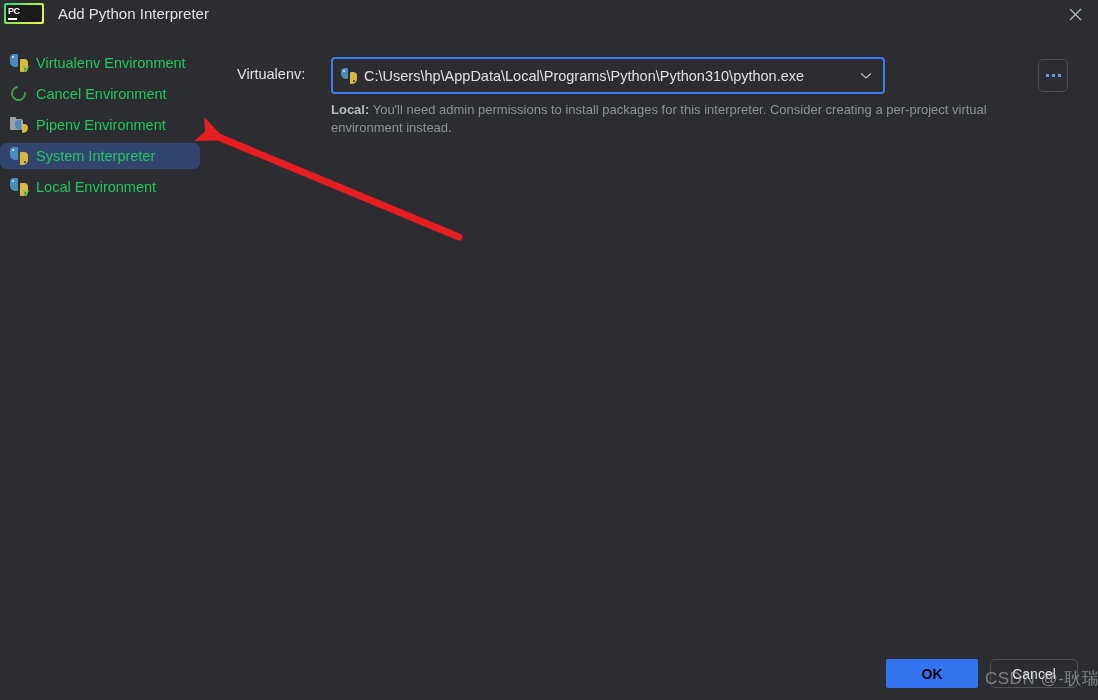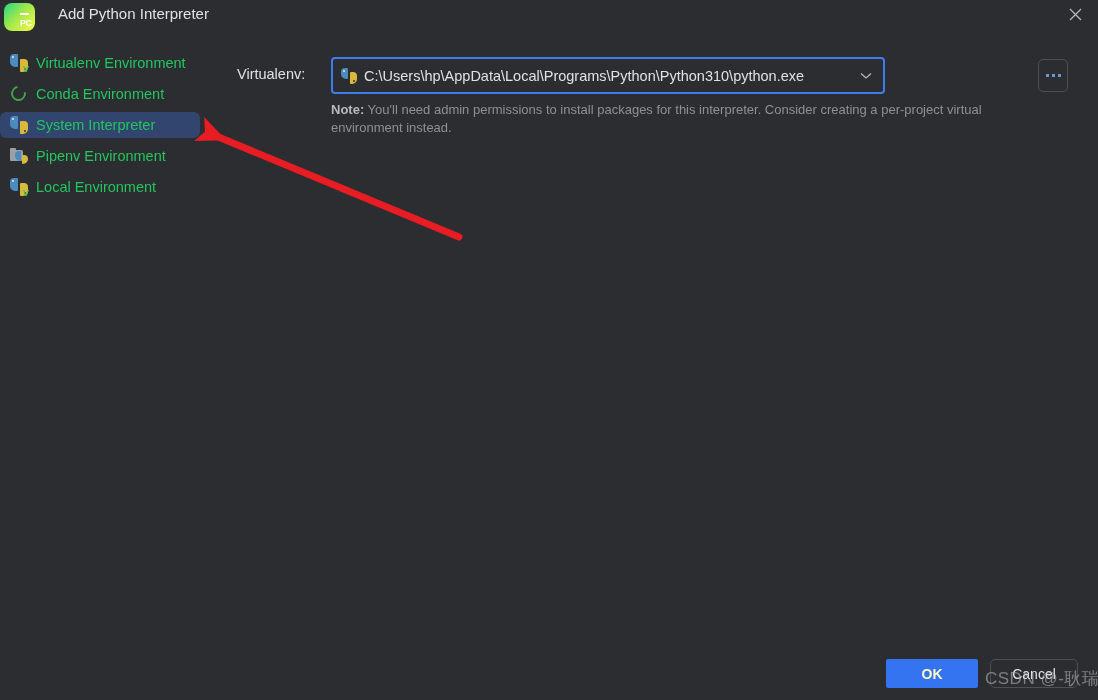--- a/index.html
+++ b/index.html
@@ -21,25 +21,25 @@
   #titlebar {
     position: absolute;
     left: 0; top: 0;
     width: 1098px; height: 28px;
     display: flex;
     align-items: center;
   }
   #pycharm-icon {
     position: absolute;
     left: 4px; top: 3px;
-    width: 31px; height: 21px;
-    border-radius: 8px;
+    width: 40px; height: 21px;
+    border-radius: 2px;
     background: linear-gradient(135deg, #21d789 0%, #9ee84b 45%, #fcf84a 100%);
     box-sizing: border-box;
-    padding: 14px;
+    padding: 2px;
   }
   #pycharm-icon .inner {
     width: 100%; height: 100%;
     background: #1a1a1a;
     border-radius: 1px;
     position: relative;
   }
   #pycharm-icon .pc {
     position: absolute;
     left: 2px; top: 1px;
@@ -258,21 +258,21 @@
     pointer-events: none;
   }
 
   
   #ok-button {
     position: absolute;
     left: 886px; top: 659px;
     width: 92px; height: 29px;
     border-radius: 2px;
     background: #3574f0;
-    color: #fef9c3;
+    color: #000000;
     font-size: 14px;
     font-weight: bold;
     display: flex;
     align-items: center;
     justify-content: center;
     cursor: pointer;
     border: none;
     font-family: "Liberation Sans", sans-serif;
   }
   #cancel-button {
@@ -337,48 +337,48 @@
         <div class="vbadge">V</div>
       </div>
     </div>
     <div class="lbl">Virtualenv Environment</div>
   </div>
 
   <div class="side-item">
     <div class="ico">
       <div class="conda-ring"></div>
     </div>
-    <div class="lbl">Conda Environment</div>
-  </div>
-
-  <div class="side-item selected">
-    <div class="ico">
-      <div class="pylogo">
-        <div class="s1">
-            <div class="d1"></div>
-          </div>
-        <div class="s2">
-            <div class="d2"></div>
-          </div>
-      </div>
-    </div>
-    <div class="lbl">System Interpreter</div>
+    <div class="lbl">Cancel Environment</div>
   </div>
 
   <div class="side-item">
     <div class="ico">
       <div class="folder"></div>
       <div class="pylogo pipenv-py">
         <div class="s1"></div>
         <div class="s2"></div>
       </div>
     </div>
     <div class="lbl">Pipenv Environment</div>
   </div>
 
+  <div class="side-item selected">
+    <div class="ico">
+      <div class="pylogo">
+        <div class="s1">
+            <div class="d1"></div>
+          </div>
+        <div class="s2">
+            <div class="d2"></div>
+          </div>
+      </div>
+    </div>
+    <div class="lbl">System Interpreter</div>
+  </div>
+
   <div class="side-item">
     <div class="ico">
       <div class="pylogo">
         <div class="s1">
             <div class="d1"></div>
           </div>
         <div class="s2">
             <div class="d2"></div>
           </div>
         <div class="vbadge">V</div>
@@ -407,21 +407,21 @@
     </svg>
   </div>
 </div>
 
 <div id="browse-button">
   <span></span>
   <span></span>
   <span></span>
 </div>
 
-<div id="note-block"><b>Note:</b><span> You'll need admin permissions to install packages for this interpreter. Consider creating a per-project virtual environment instead.</span></div>
+<div id="note-block"><b>Local:</b><span> You'll need admin permissions to install packages for this interpreter. Consider creating a per-project virtual environment instead.</span></div>
 
 <svg id="annotation-arrow">
   <defs>
     <marker id="arrowhead" markerWidth="4.2" markerHeight="4.2" refX="1.6" refY="2.1" orient="auto">
       <polygon points="0,2.1 4.2,0.25 3.3,2.1 4.2,3.95" fill="#e81c23"></polygon>
     </marker>
   </defs>
   <line x1="459" y1="237" x2="216" y2="136" stroke="#e81c23" stroke-width="7" stroke-linecap="round" marker-end="url(#arrowhead)"></line>
 </svg>
 

